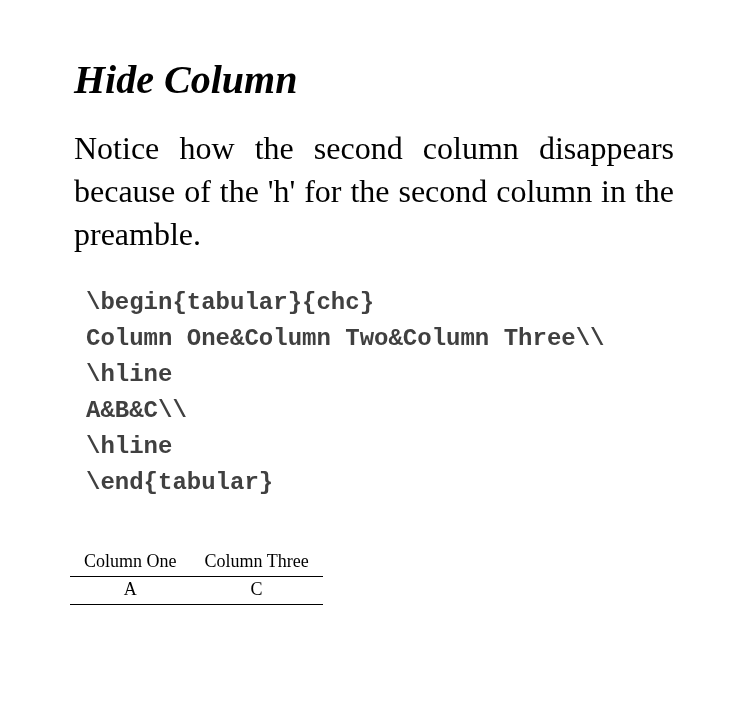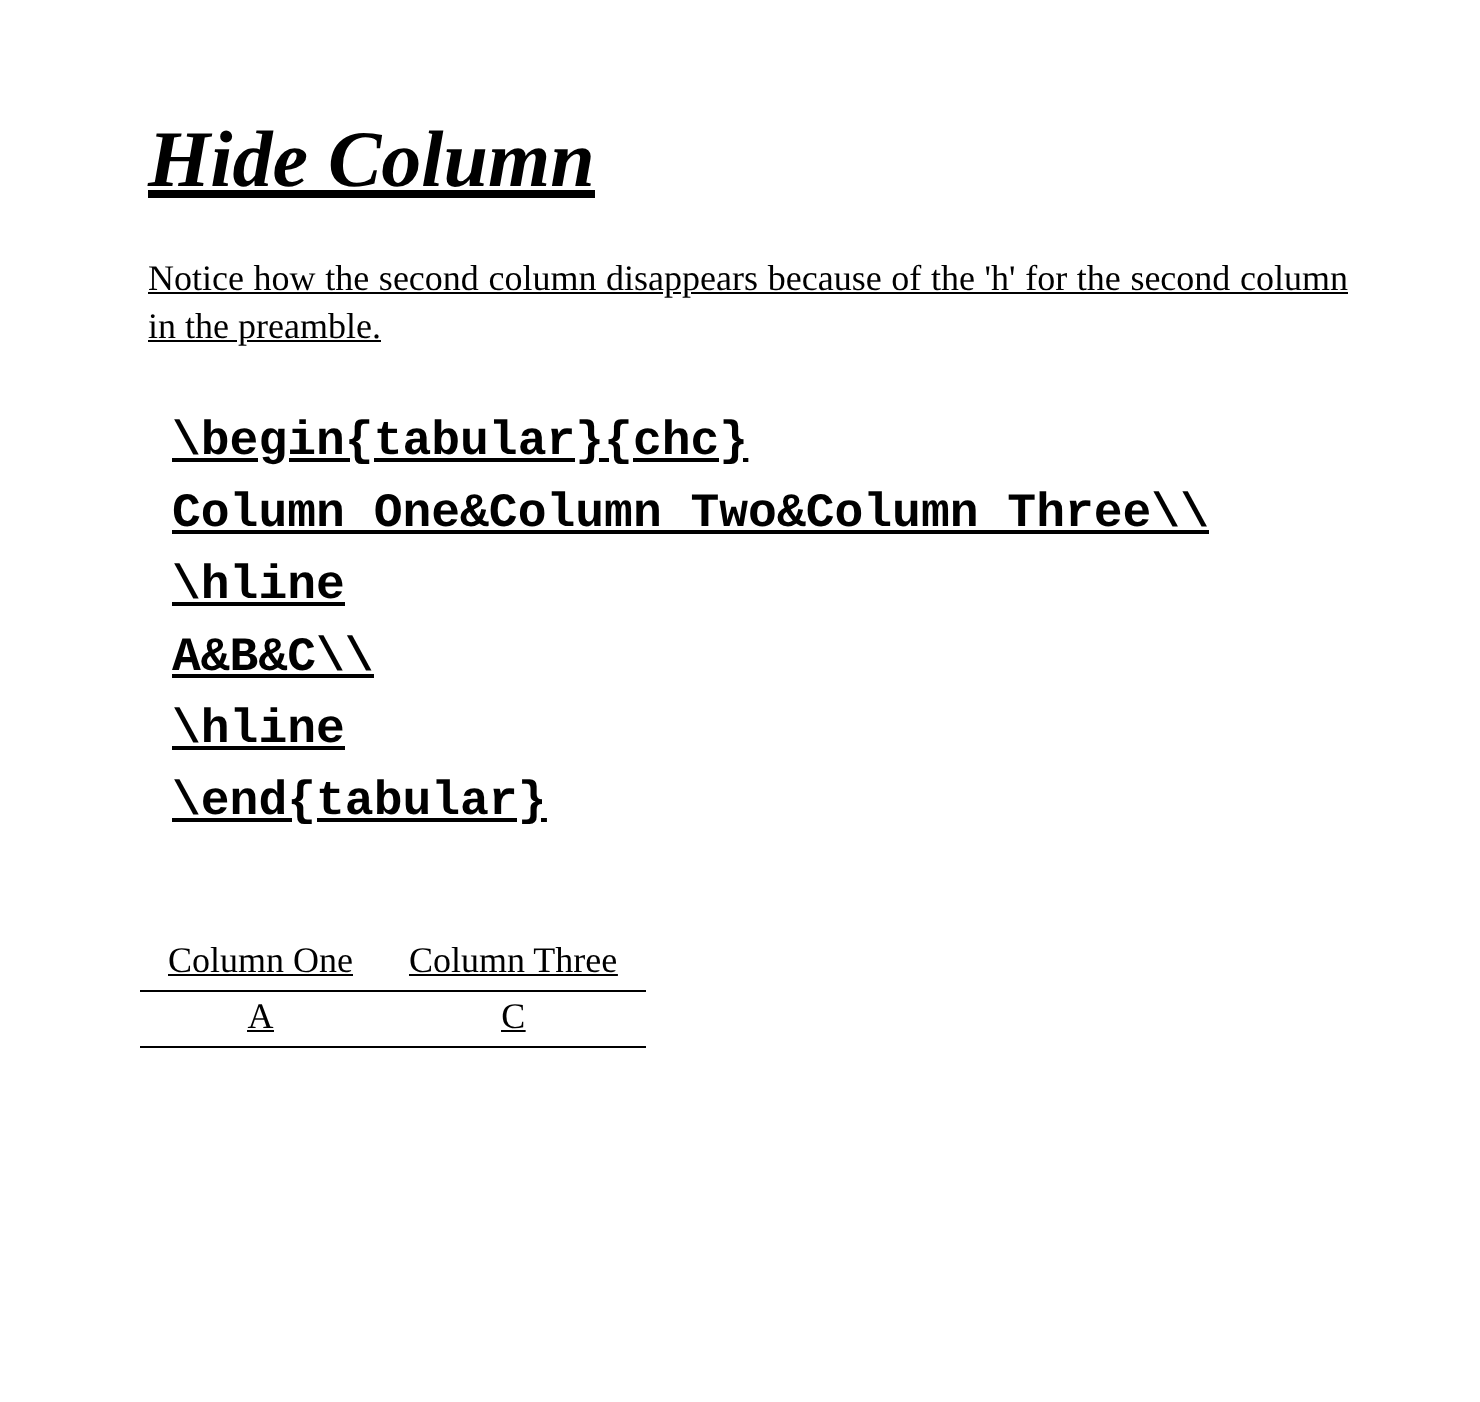--- a/index.html
+++ b/index.html
@@ -1,48 +1,47 @@
 <!DOCTYPE html>
 <html><head>
   <meta charset="utf-8">
   <style>
     * {
       margin: 12px;
       padding: 0;
       box-sizing: border-box;
-      text-decoration: underline;
     }
     body {
       font-family: Georgia, 'Times New Roman', serif;
       background: #ffffff;
       width: 740px;
       height: 701px;
       padding: 20px 38px;
       color: #000000;
     }
     .title {
       font-size: 40px;
       font-weight: bold;
       font-style: italic;
       margin-bottom: 24px;
       font-family: Georgia, 'Times New Roman', serif;
     }
     .description {
-      font-size: 18px;
+      font-size: 32px;
       line-height: 1.35;
       text-align: justify;
       margin-bottom: 28px;
       font-family: Georgia, 'Times New Roman', serif;
       max-width: 600px;
     }
     .code-block {
       font-family: 'Courier New', Courier, monospace;
       font-size: 24px;
       font-weight: bold;
-      color: #000000;
+      color: #404040;
       line-height: 1.5;
       margin-bottom: 48px;
       white-space: pre;
     }
     .table-output {
       font-family: Georgia, 'Times New Roman', serif;
       font-size: 18px;
       border-collapse: collapse;
       margin-left: 8px;
     }

